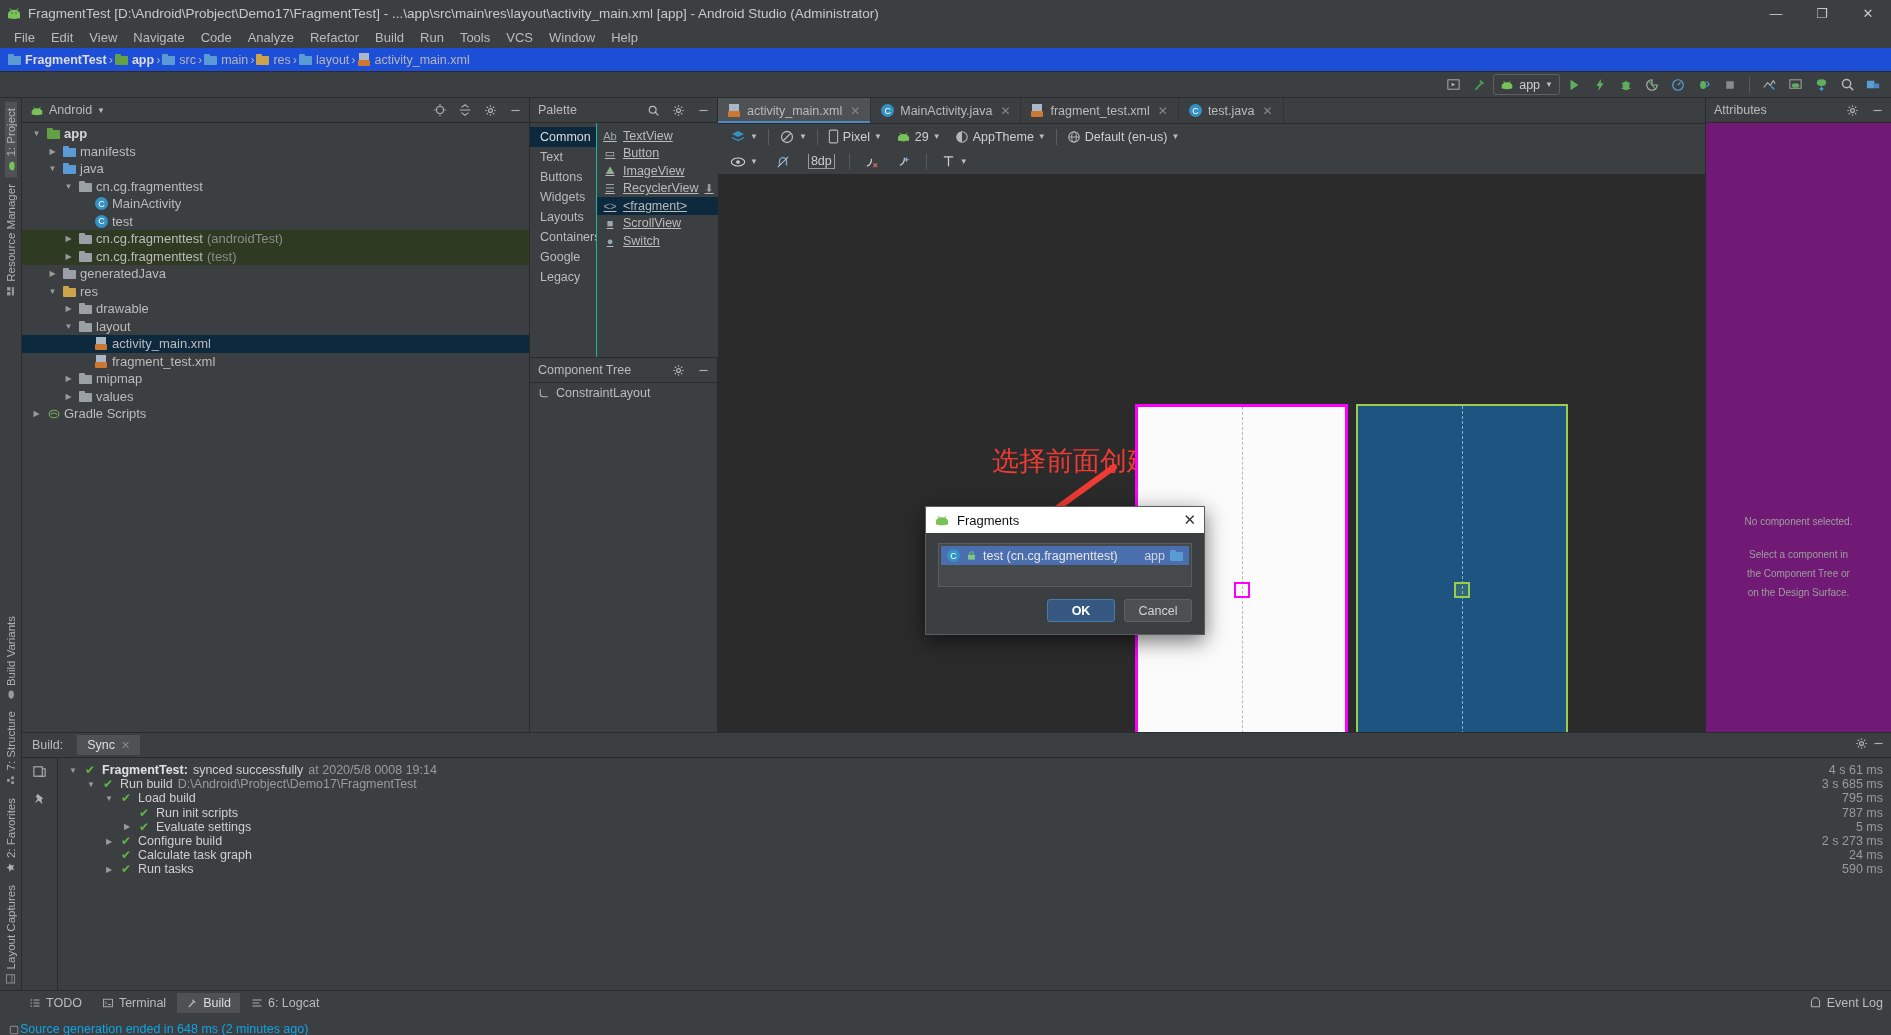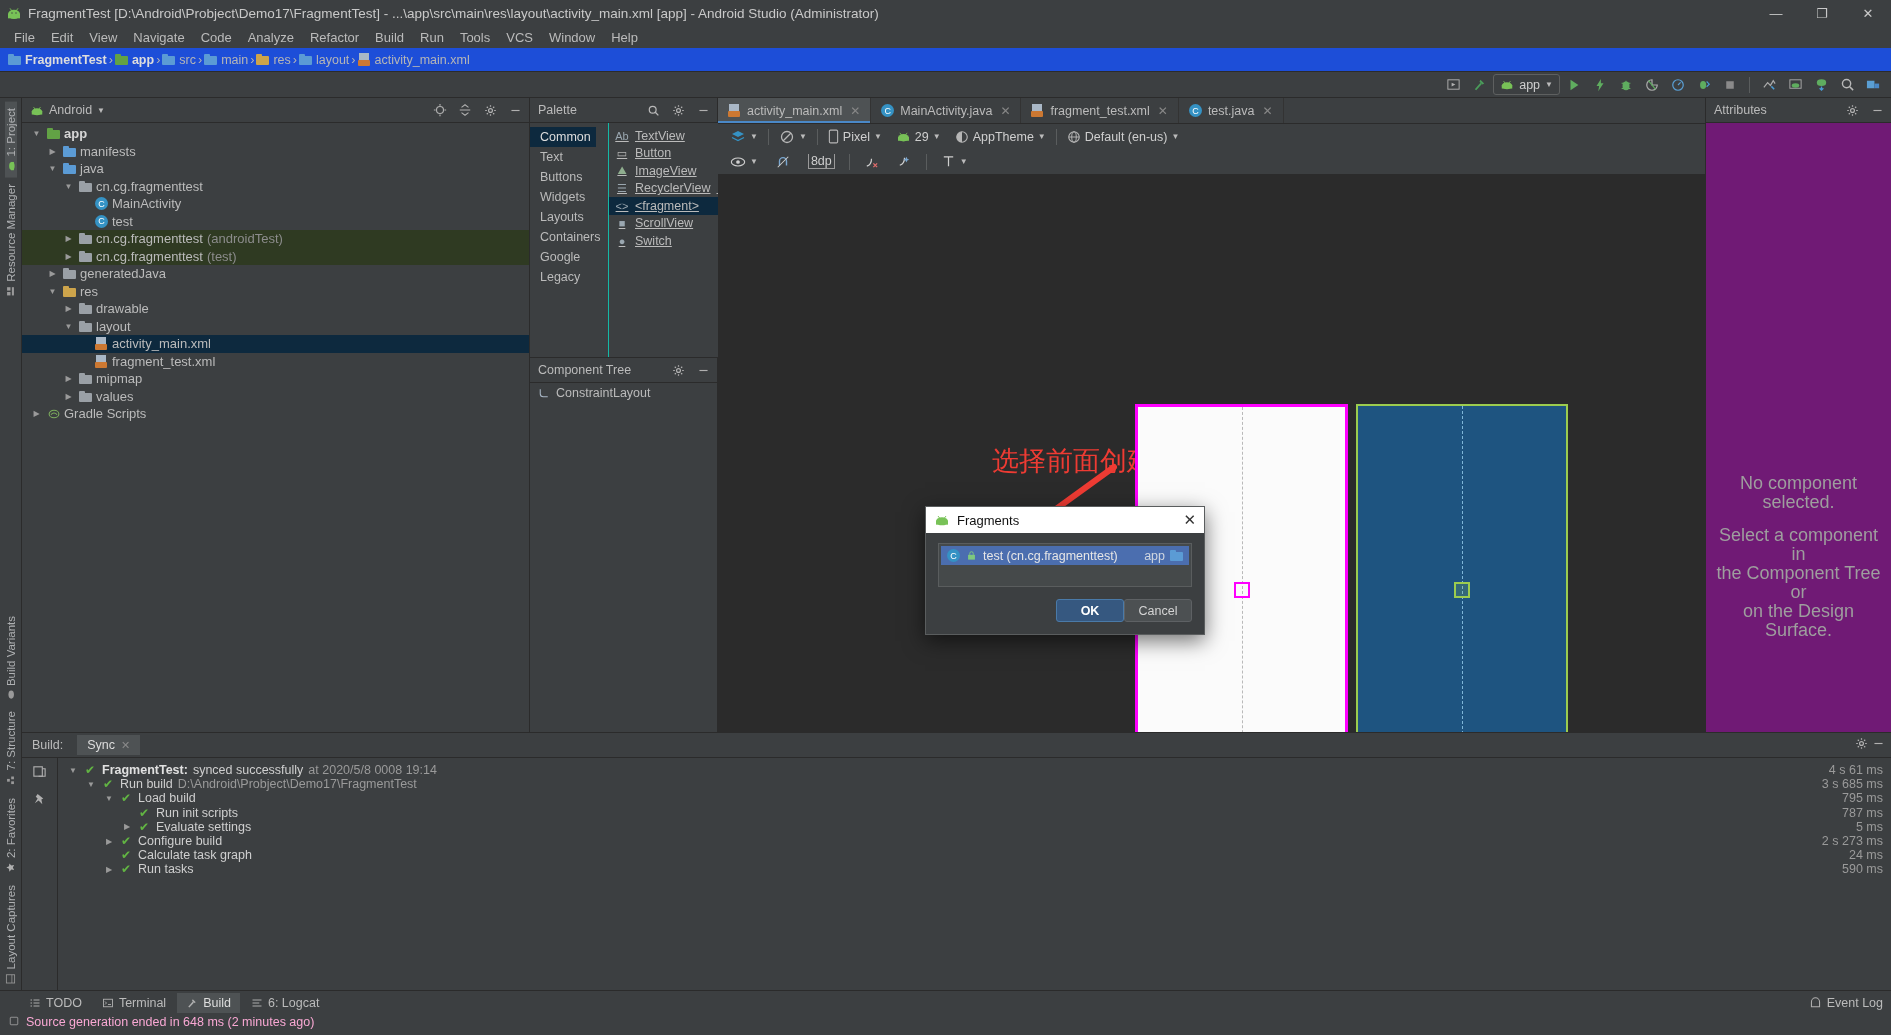--- a/index.html
+++ b/index.html
@@ -104,21 +104,21 @@
   .ic-class { width:13px;height:13px;border-radius:50%;background:#3592c4;color:#fff;font-size:9px;
               display:flex;align-items:center;justify-content:center;flex:0 0 13px;}
   .ic-gradle { width:13px;height:13px;flex:0 0 13px;display:flex;align-items:center;justify-content:center;color:#7eb05e;font-size:12px;}
 
   
   .palette {
     position: absolute; left: 530px; top: 0; width: 188px; height: 260px;
     background: #3c3f41; border-right: 1px solid #2b2b2b; border-bottom:1px solid #2b2b2b;
     display:flex; flex-direction: column;
   }
-  .palette-body { flex:1; display:flex;gap:12px; }
+  .palette-body { flex:1; display:flex; }
   .pal-cats { width: 66px; background:#3c3f41; padding-top: 4px; }
   .pal-cat { height: 20px; display:flex;align-items:center;padding-left:10px;font-size:12.5px;color:#bbb;}
   .pal-cat.sel { background:#0d293e; color:#ddd;}
   .pal-items { flex:1; background:#3c3f41; padding-top:4px; border-left:1px solid #14b8a6;text-decoration:underline;}
   .pal-item { height: 17.5px; display:flex; align-items:center; gap:6px; padding-left:6px; font-size:12.5px; color:#bbb;}
   .pal-item.sel { background:#0d293e; }
   .pal-item .dl { margin-left:auto; margin-right:6px; font-size:11px; color:#999;}
   .pico { width:14px; flex:0 0 14px; display:flex; align-items:center; justify-content:center; font-size:11px; color:#9aa7b0;}
 
   
@@ -178,21 +178,21 @@
   .dbtab.active { background:#4e5254; color:#ddd;}
 
   
   .attrs {
     position:absolute; right:0; top:0; width:186px; bottom:0;
     background:#701a75; border-left:1px solid #2b2b2b;
     display:flex; flex-direction:column;
   }
   .attrs-msg {
     flex:1; display:flex; flex-direction:column; align-items:center; justify-content:center;
-    font-size:18px; color:#9e9e9e; text-align:center; line-height:19px; padding: 0 10px;
+    font-size:10px; color:#9e9e9e; text-align:center; line-height:19px; padding: 0 10px;
   }
   .attrs-msg .m1 { margin-bottom: 14px; }
 
   
   .buildpanel {
     position:absolute; left:22px; right:0; bottom:0; height:258px;
     background:#3c3f41; border-top:1px solid #2b2b2b; display:flex; flex-direction:column;
   }
   .bp-head { height:25px; display:flex; align-items:center; gap:14px; padding-left:10px;
              font-size:12.5px; color:#bbb; border-bottom:1px solid #2b2b2b; position:relative;}
@@ -211,42 +211,42 @@
   .brow b { font-weight:bold; color:#e0e0e0;}
 
   
   .statusbar {
     position:absolute; left:0; right:0; bottom:0; height:45px; background:#3c3f41;
     border-top:1px solid #2b2b2b;
   }
   .sb-tools { height:24px; display:flex; align-items:center; gap:2px; padding-left:20px;}
   .sb-tool { display:flex; align-items:center; gap:5px; padding: 3px 9px; font-size:12.5px; color:#bbb;}
   .sb-tool.active { background:#4e5254; color:#ddd;}
-  .sb-msg { height:21px; display:flex; align-items:flex-start; gap:6px; padding-left:8px; font-size:12.5px; color:#f9a8d4;}
+  .sb-msg { height:21px; display:flex; align-items:flex-end; padding-left:8px; font-size:12.5px; color:#0ea5e9;}
   .sb-right { position:absolute; right:8px; top:0; height:24px; display:flex; align-items:center; gap:5px; font-size:12.5px; color:#bbb;}
 
   
   .modal {
     position:absolute; left:925px; top:408px; width:280px;
     background:#3c3f41; border:1px solid #5a5d5e; box-shadow: 0 6px 20px rgba(0,0,0,.55);
     z-index: 50;
   }
   .modal-title {
     height:26px; background:#ffffff; display:flex; align-items:center; gap:7px;
     padding: 0 8px; color:#111; font-size:13px;
   }
   .modal-title .x { margin-left:auto; font-size:15px; color:#333; }
   .modal-body { padding:10px 12px 0 12px; }
   .list-box { border:1px solid #5a5d5e; background:#45494a; height:44px; padding:2px;}
   .list-item-sel {
     height:19px; background:#4b6eaf; display:flex; align-items:center; gap:6px;
     padding:0 6px; font-size:12.5px; color:#e6e6e6;
   }
   .list-item-sel .right { margin-left:auto; display:flex; align-items:center; gap:5px; color:#cfd6e0;}
-  .modal-foot { display:flex; justify-content:flex-end; padding:12px 12px 12px 8px;text-align:right;}
+  .modal-foot { display:flex; justify-content:flex-end; gap:9px; padding:12px 12px 12px 8px;text-align:right;}
   .mbtn {
     min-width:68px; height:23px; border:1px solid #5e6164; border-radius:3px;
     display:flex; align-items:center; justify-content:center; font-size:12.5px; color:#d4d4d4;
     background:#4c5052;
   }
   .mbtn.primary { background:#365880; border-color:#4a7aa8; color:#ffffff; font-weight:bold;}
 
   .arrow-svg { position:absolute; left:0; top:0; pointer-events:none; z-index:40;}
 </style>
 </head>

